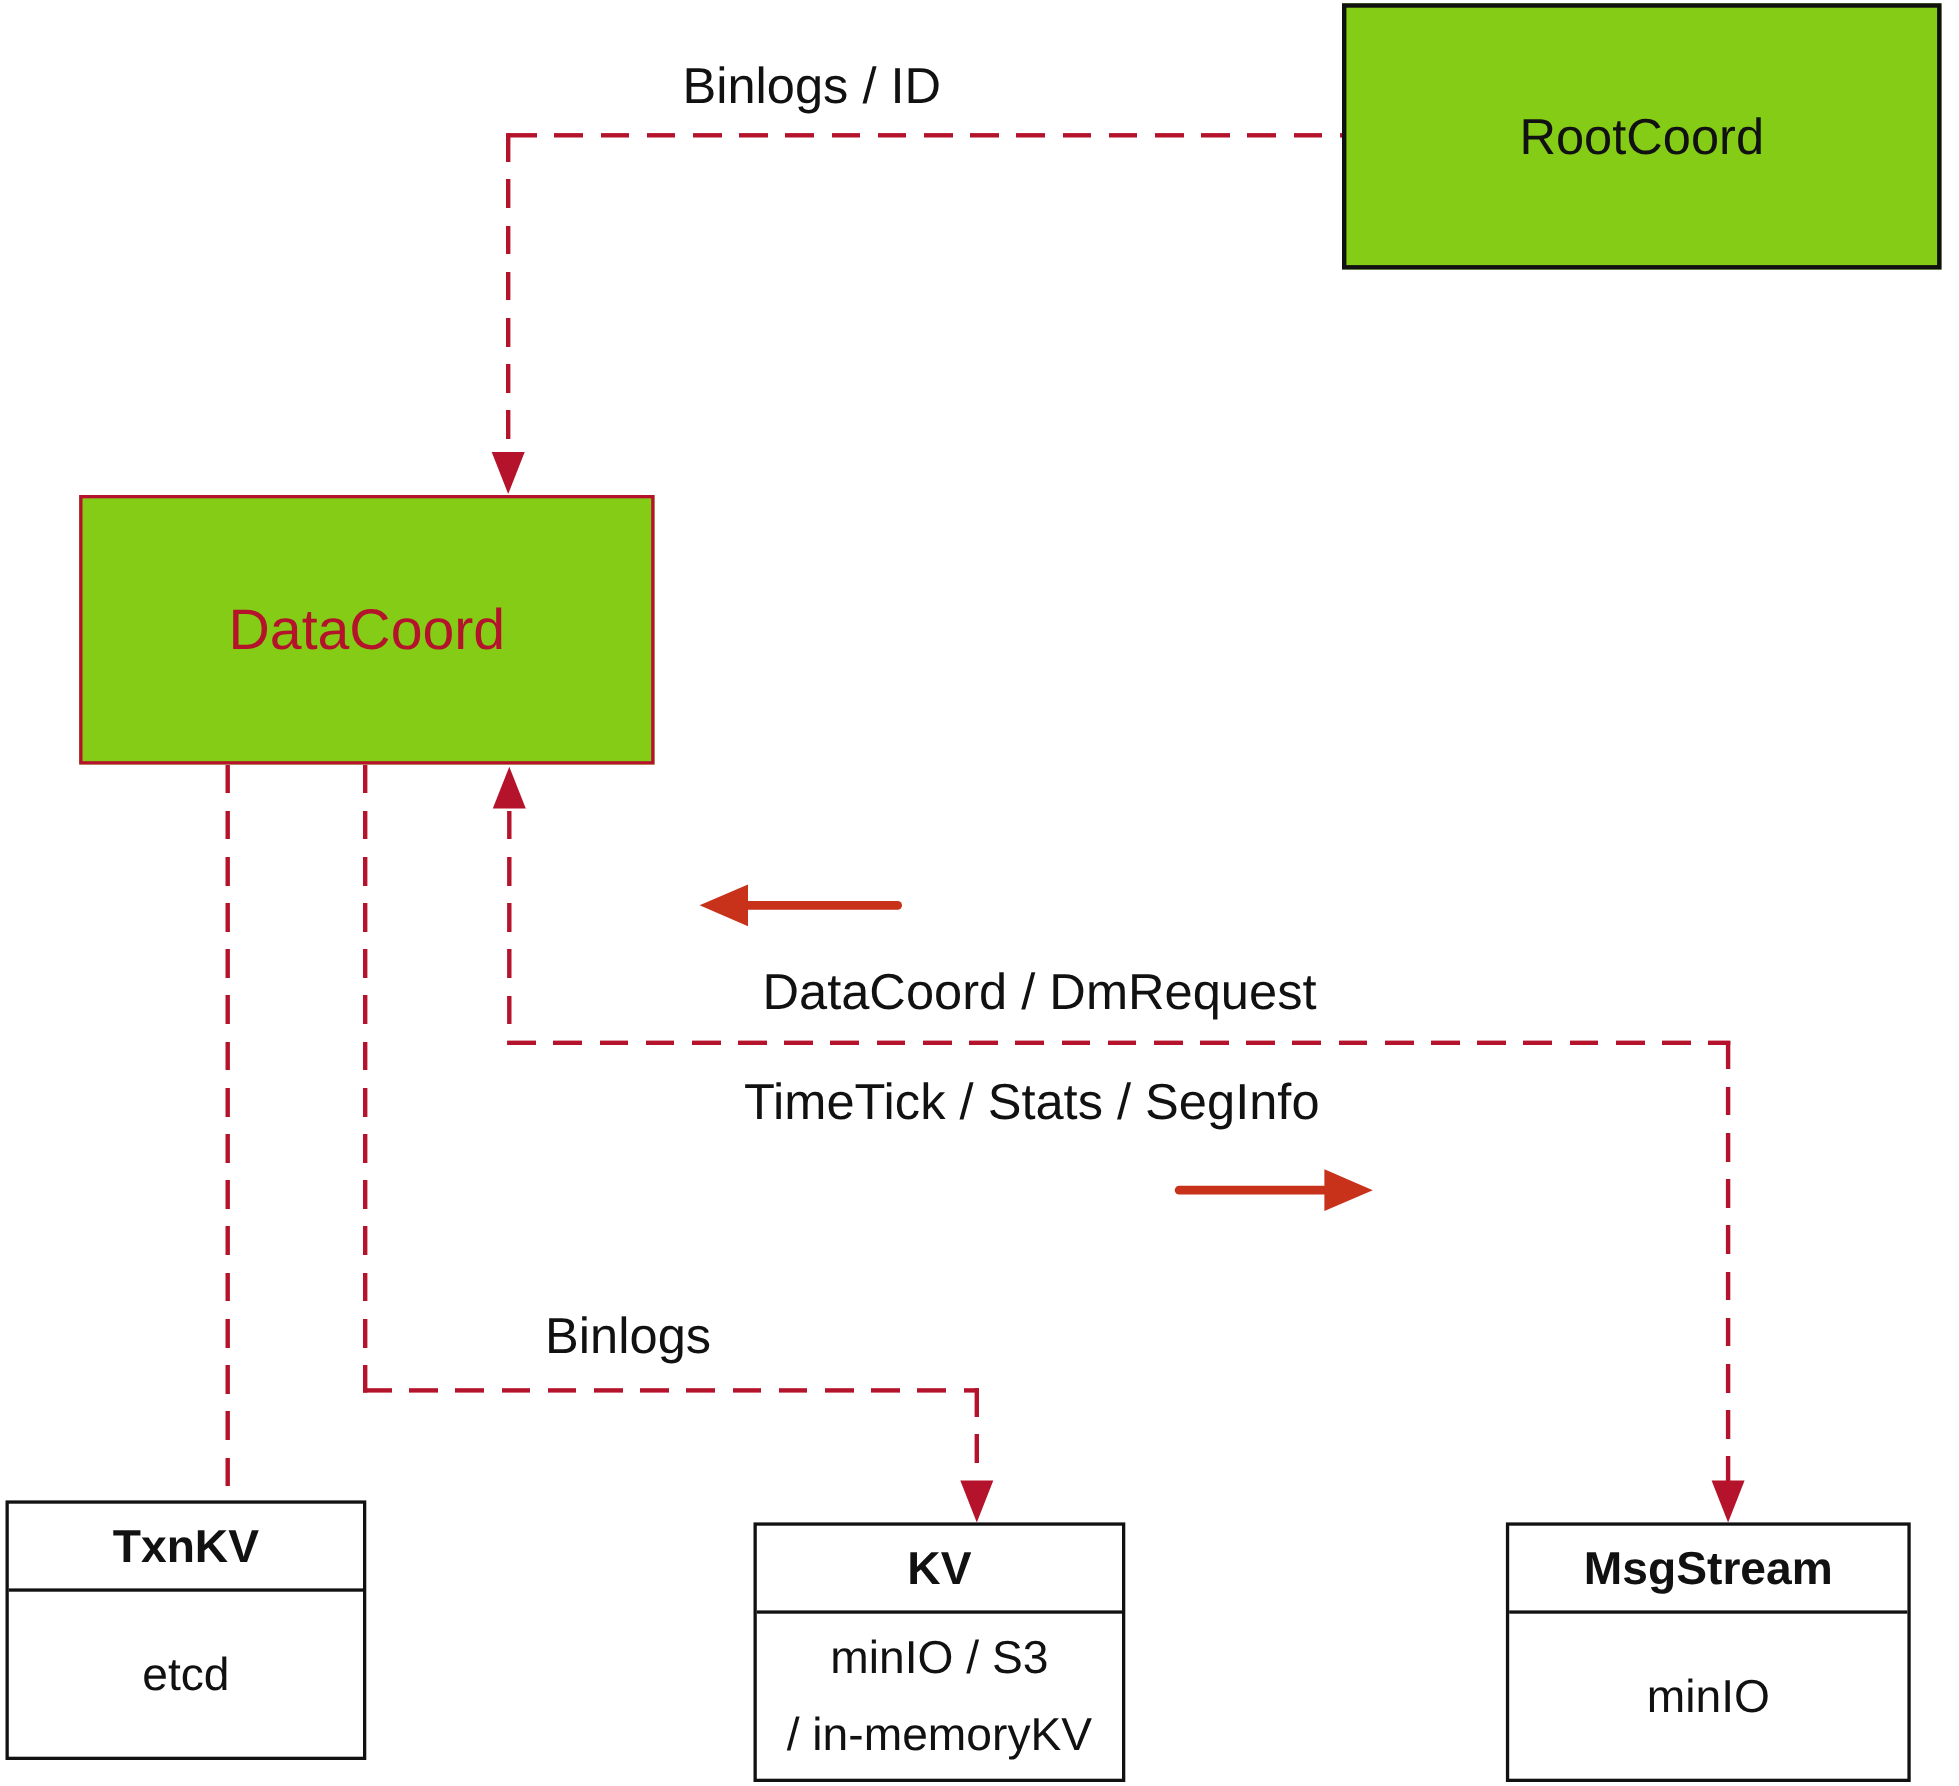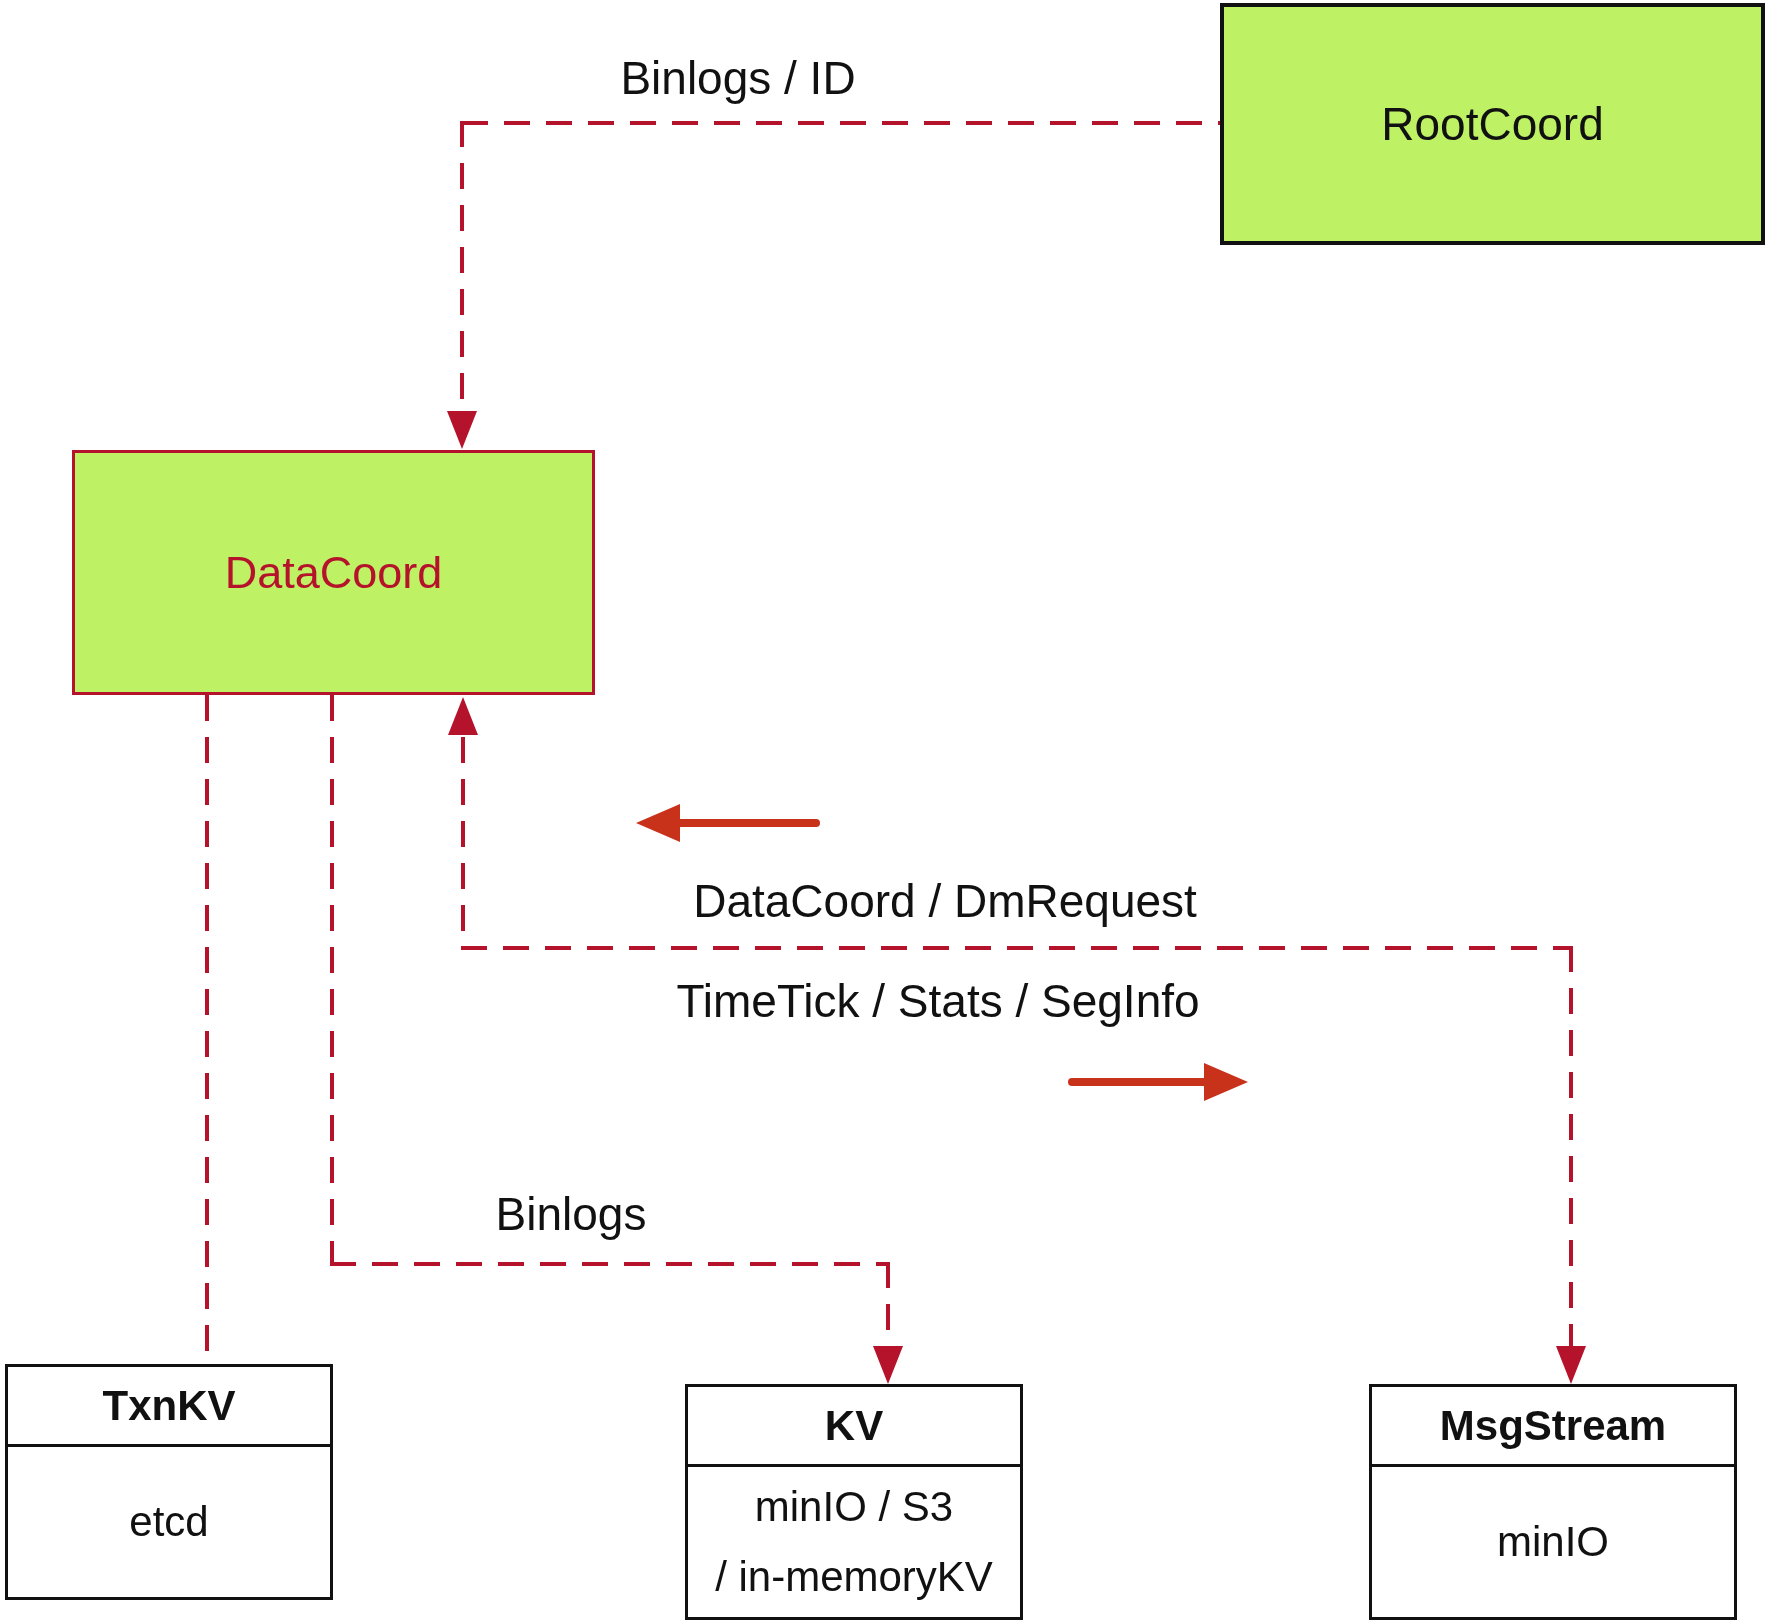--- a/index.html
+++ b/index.html
@@ -15,31 +15,31 @@
     position: relative;
     width: 1781px;
     height: 1624px;
     background: #ffffff;
     overflow: hidden;
   }
 
   
   .node {
     position: absolute;
-    background: #bef264;
+    background: #84cc16;
     display: flex;
     align-items: center;
     justify-content: center;
     text-align: center;
   }
   .node--plain { border: 4px solid var(--color-ink, #111); font-size: 46px; }
   .node--accent {
     border: 3px solid var(--color-crimson, #B5122B);
     color: var(--color-crimson, #B5122B);
-    font-size: 45px;
+    font-size: 52px;
   }
 
   .dbbox {
     position: absolute;
     background: #ffffff;
     border: 3px solid var(--color-ink, #111);
     display: flex;
     flex-direction: column;
   }
   .dbbox__header {

